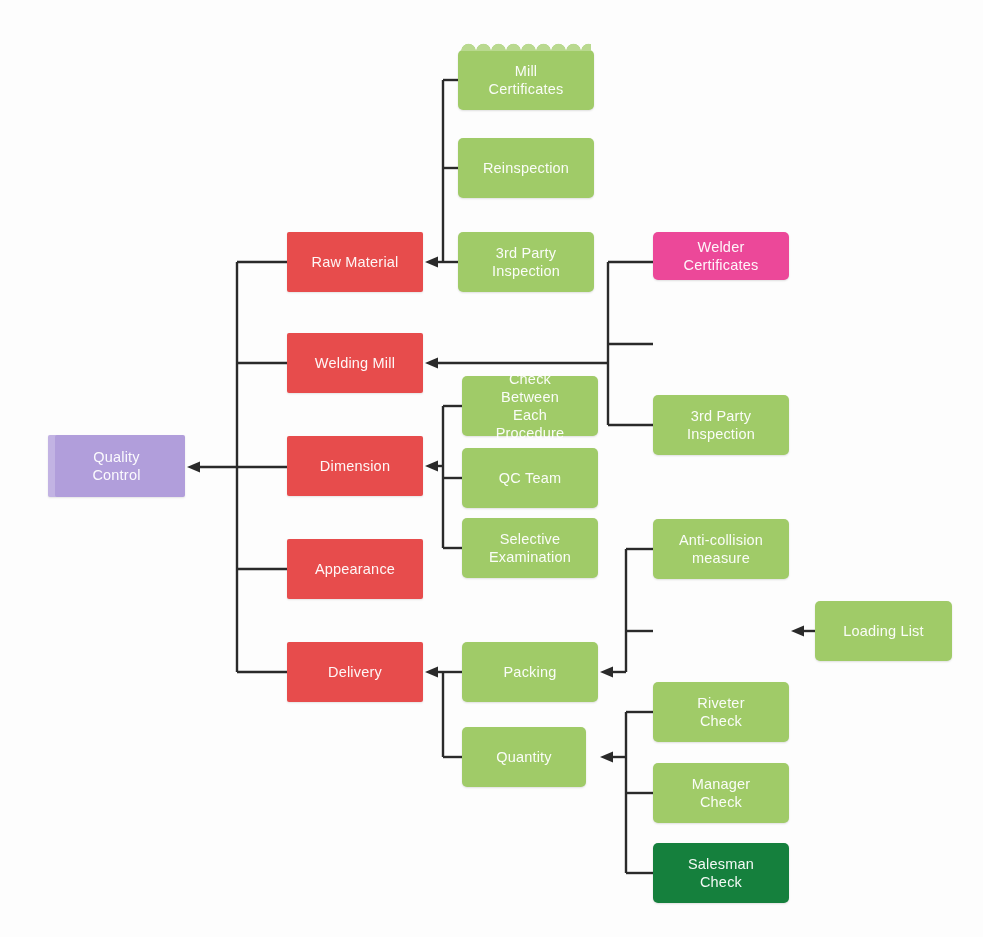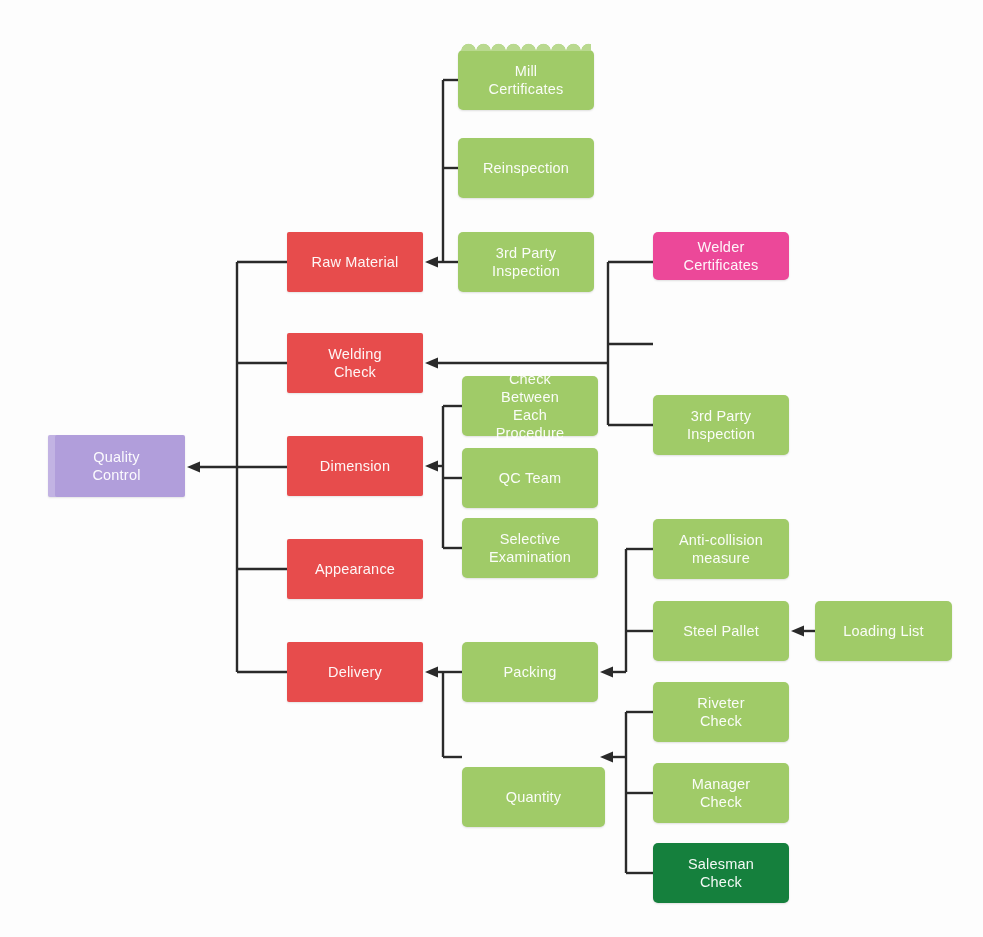--- a/index.html
+++ b/index.html
@@ -112,21 +112,21 @@
       <polygon points="791,631 804,625.5 804,636.5" fill="#2a2a2a"></polygon>
     </svg>
   <div class="nodes-layer" id="nodes">
       <div class="node purple" style="left: 48px; top: 435px; width: 137px; height: 62px; background: rgb(177, 158, 219);">
         <span>Quality Control</span>
       </div>
       <div class="node red" style="left: 287px; top: 232px; width: 136px; height: 60px; background: rgb(231, 76, 76);">
         <span>Raw Material</span>
       </div>
       <div class="node red" style="left: 287px; top: 333px; width: 136px; height: 60px; background: rgb(231, 76, 76);">
-        <span>Welding Check</span>
+        <span>Welding Mill</span>
       </div>
       <div class="node red" style="left: 287px; top: 436px; width: 136px; height: 60px; background: rgb(231, 76, 76);">
         <span>Dimension</span>
       </div>
       <div class="node red" style="left: 287px; top: 539px; width: 136px; height: 60px; background: rgb(231, 76, 76);">
         <span>Appearance</span>
       </div>
       <div class="node red" style="left: 287px; top: 642px; width: 136px; height: 60px; background: rgb(231, 76, 76);">
         <span>Delivery</span>
       </div>
@@ -145,34 +145,31 @@
       </div>
       <div class="node green" style="left: 462px; top: 518px; width: 136px; height: 60px; background: rgb(160, 203, 104);">
         <span>Selective Examination</span>
       </div>
       <div class="node green" style="left: 462px; top: 448px; width: 136px; height: 60px; background: rgb(160, 203, 104);">
         <span>QC Team</span>
       </div>
       <div class="node green" style="left: 462px; top: 642px; width: 136px; height: 60px; background: rgb(160, 203, 104);">
         <span>Packing</span>
       </div>
-      <div class="node green" style="left: 462px; top: 767px; width: 143px; height: 60px; background: rgb(160, 203, 104);">
+      <div class="node green" style="left: 462px; top: 727px; width: 124px; height: 60px; background: rgb(160, 203, 104);">
         <span>Quantity</span>
       </div>
       <div class="node green" style="left: 653px; top: 232px; width: 136px; height: 48px; background: #ec4899;">
         <span>Welder Certificates</span>
       </div>
       <div class="node green" style="left: 653px; top: 395px; width: 136px; height: 60px; background: rgb(160, 203, 104);">
         <span>3rd Party Inspection</span>
       </div>
       <div class="node green" style="left: 653px; top: 519px; width: 136px; height: 60px; background: rgb(160, 203, 104);">
         <span>Anti-collision measure</span>
-      </div>
-      <div class="node green" style="left: 653px; top: 601px; width: 136px; height: 60px; background: rgb(160, 203, 104);">
-        <span>Steel Pallet</span>
       </div>
       <div class="node green" style="left: 653px; top: 682px; width: 136px; height: 60px; background: rgb(160, 203, 104);">
         <span>Riveter Check</span>
       </div>
       <div class="node green" style="left: 653px; top: 763px; width: 136px; height: 60px; background: rgb(160, 203, 104);">
         <span>Manager Check</span>
       </div>
       <div class="node green" style="left: 653px; top: 843px; width: 136px; height: 60px; background: #15803d;">
         <span>Salesman Check</span>
       </div>

